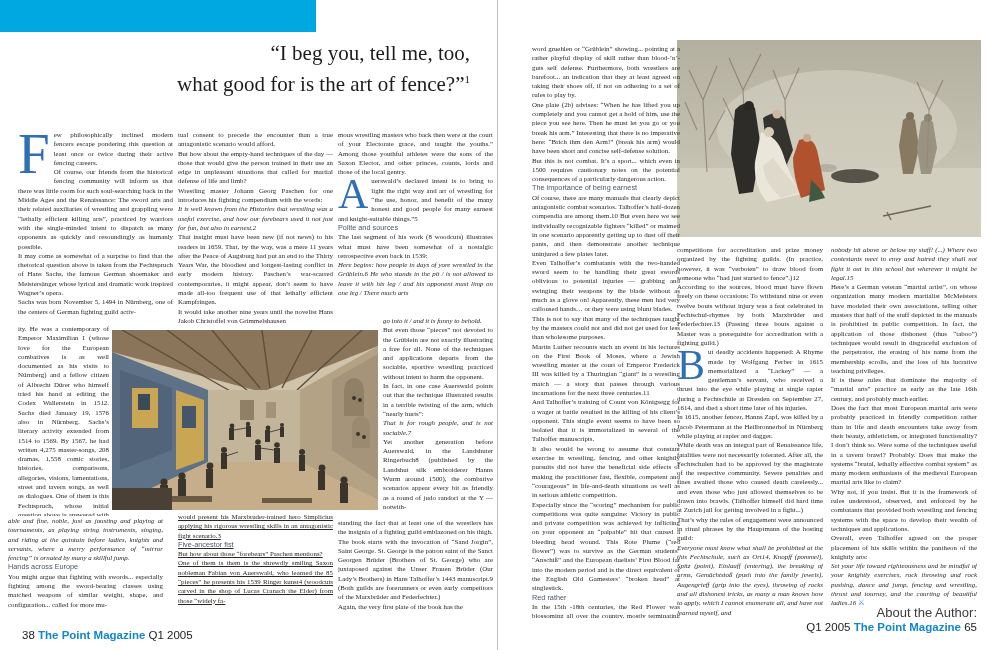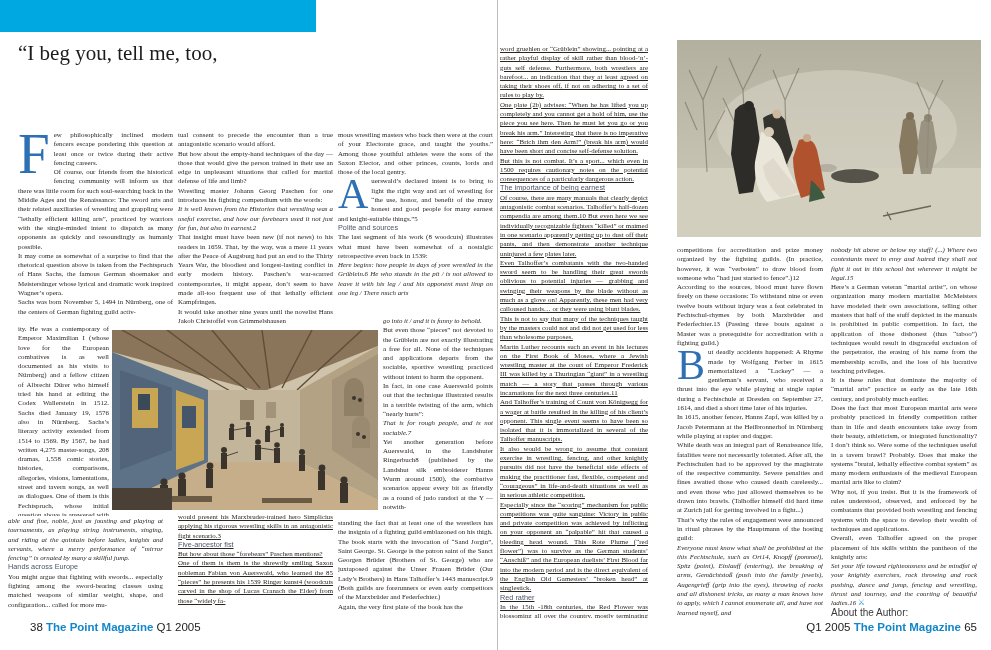--- a/index.html
+++ b/index.html
@@ -1,21 +1,21 @@
 <!DOCTYPE html>
 <html><head>
 <meta charset="utf-8">
 <style>
   html,body { margin:0; padding:0; background:#ffffff; }
   .spread { position:relative; width:991px; height:650px; background:#ffffff; overflow:hidden;
             font-family:"Liberation Serif", serif; color:#2a2623; }
   .cyan-bar { position:absolute; left:0; top:0; width:316px; height:32px; background:#00a8e1; }
   .gutter { position:absolute; left:497px; top:0; width:1px; height:650px; background:#bdbdbd; }
 
-  .quote { position:absolute; left:18px; top:40px; width:452px; text-align:left;
+  .quote { position:absolute; left:18px; top:40px; width:452px; text-align:right;
            font-size:21px; line-height:26px; color:#1c1c1c; }
   .quote sup { font-size:11px; }
 
   .seg { position:absolute; font-size:6.9px; line-height:9.3px; text-align:justify; overflow:hidden; }
   .seg p { margin:0; }
   .it { font-style:italic; }
   .gap2 { margin-top:12px; }
   .h { font-family:"Liberation Sans", sans-serif; color:#4a5568; font-size:7.3px;
        margin-top:6px; margin-bottom:1px; text-align:left; font-weight:normal; }
   .dc { float:left; color:#2f6fb4; font-family:"Liberation Serif", serif;
@@ -27,49 +27,50 @@
   #l1s1 { left:18px;  top:130px; width:155px; height:194px; }
   #l1s2 { left:18px;  top:324px; width:91px;  height:192px; }
   #l1s3 { left:8px;  top:516px; width:155px; height:101px; }
   #l2s1 { left:178px; top:130px; width:155px; height:197px; }
   #l2s2 { left:178px; top:512px; width:155px; height:105px;text-decoration:underline; }
   #l3s1 { left:338px; top:130px; width:155px; height:186px; }
   #l3s2 { left:383px; top:316px; width:110px; height:200px; }
   #l3s3 { left:338px; top:518px; width:155px; height:99px;  }
 
   
-  #r1   { left:500px; top:44px;  width:148px; height:574px;text-decoration:underline; }
+  #r1   { left:532px; top:44px;  width:148px; height:574px; }
   #r2   { left:677px; top:245px; width:146px; height:373px; }
   #r3   { left:831px; top:245px; width:146px; height:373px; }
 
   .illus { position:absolute; left:112px; top:330px; width:266px; height:180px; }
   .paint { position:absolute; left:677px; top:40px;  width:304px; height:197px; }
 
-  .about-h { font-family:"Liberation Sans", sans-serif; color:#3a3a3a; font-size:10px;
-             margin-top:7px; text-align:left; }
+  .about-h { font-family:"Liberation Sans", sans-serif; color:#3a3a3a; font-size:13px;
+             margin-top:7px; text-align:right; }
   .about-p { font-family:"Liberation Sans", sans-serif; color:#3a3a3a; font-size:7.4px;
              line-height:9.3px; text-align:left; }
   .endmark { color:#2f8fc9; font-size:8px; font-style:normal; }
 
   .footer { position:absolute; top:621px; font-family:"Liberation Sans", sans-serif;
             font-size:11.5px; color:#222; white-space:nowrap; }
-  #footer-left  { left:30px; }
+  #footer-left  { left:22px;margin-top:8px; }
   #footer-right { right:14px; }
   .mag { color:#1287c9; font-weight:bold; }
 </style>
 </head>
 <body>
 
 <div class="spread">
 
   <div class="cyan-bar"></div>
   <div class="gutter"></div>
 
   <div class="quote">
     <div>“I beg you, tell me, too,</div>
+    <div><span>what good for is the art of fence?”</span><sup>1</sup></div>
   </div>
 
   <div class="seg" id="l1s1">
     <p><span class="dc">F</span><span>ew philosophically inclined modern fencers escape pondering this question at least once or twice during their active fencing careers.</span></p>
     <p>Of course, our friends from the historical fencing community will inform us that there was little room for such soul-searching back in the Middle Ages and the Renaissance: The sword arts and their related auxiliaries of wrestling and grappling were “lethally efficient killing arts”, practiced by warriors with the single-minded intent to dispatch as many opponents as quickly and resoundingly as humanly possible.</p>
     <p>It may come as somewhat of a surprise to find that the rhetorical question above is taken from the Fechtspruch of Hans Sachs, the famous German shoemaker and Meistersänger whose lyrical and dramatic work inspired Wagner’s opera.</p>
     <p>Sachs was born November 5, 1494 in Nürnberg, one of the centers of German fighting guild activ-</p>
   </div>
   <div class="seg" id="l1s2">
     <p>ity. He was a contemporary of Emperor Maximilian I (whose love for the European combatives is as well documented as his visits to Nürnberg) and a fellow citizen of Albrecht Dürer who himself tried his hand at editing the Codex Wallerstein in 1512. Sachs died January 19, 1576 also in Nürnberg. Sachs’s literary activity extended from 1514 to 1569. By 1567, he had written 4,275 master-songs, 208 dramas, 1,558 comic stories, histories, comparisons, allegories, visions, lamentations, street and tavern songs, as well as dialogues. One of them is this Fechtspruch, whose initial question above is answered with an equal lack of martial concern:</p>

